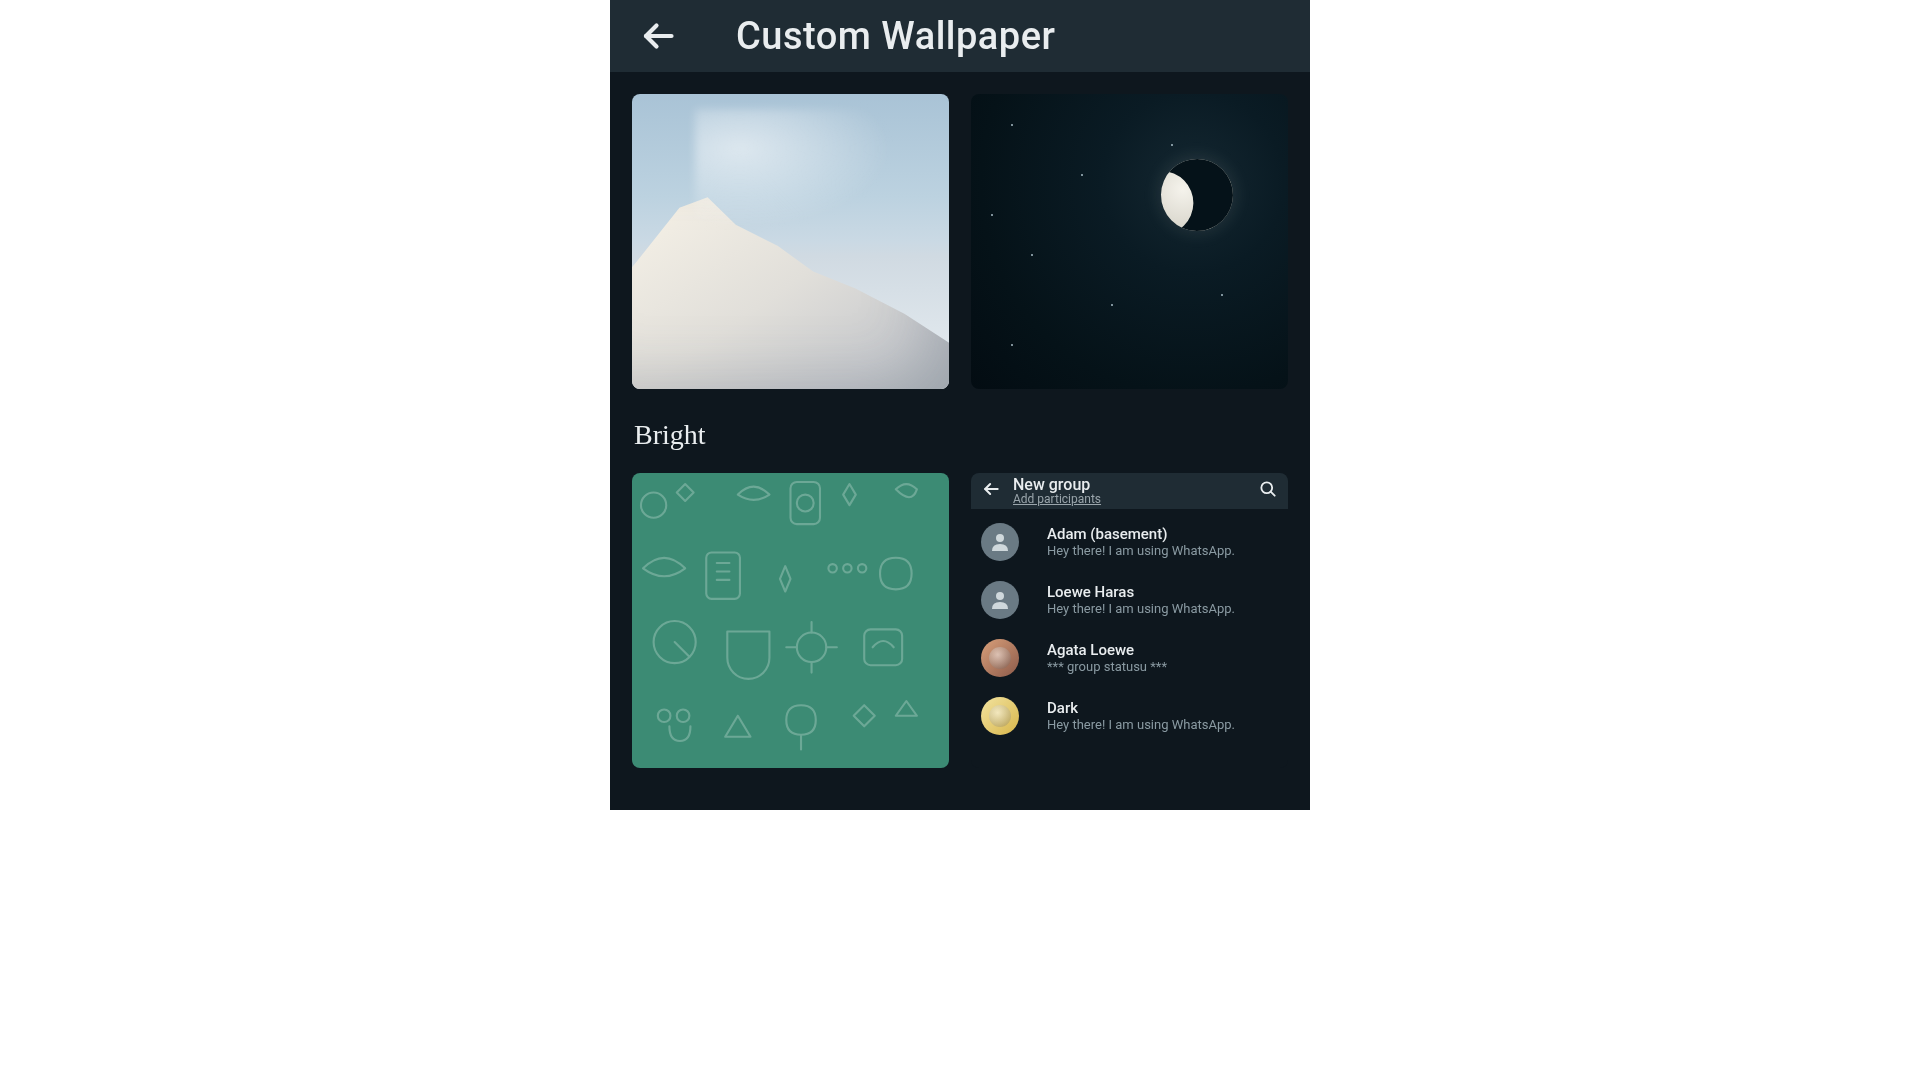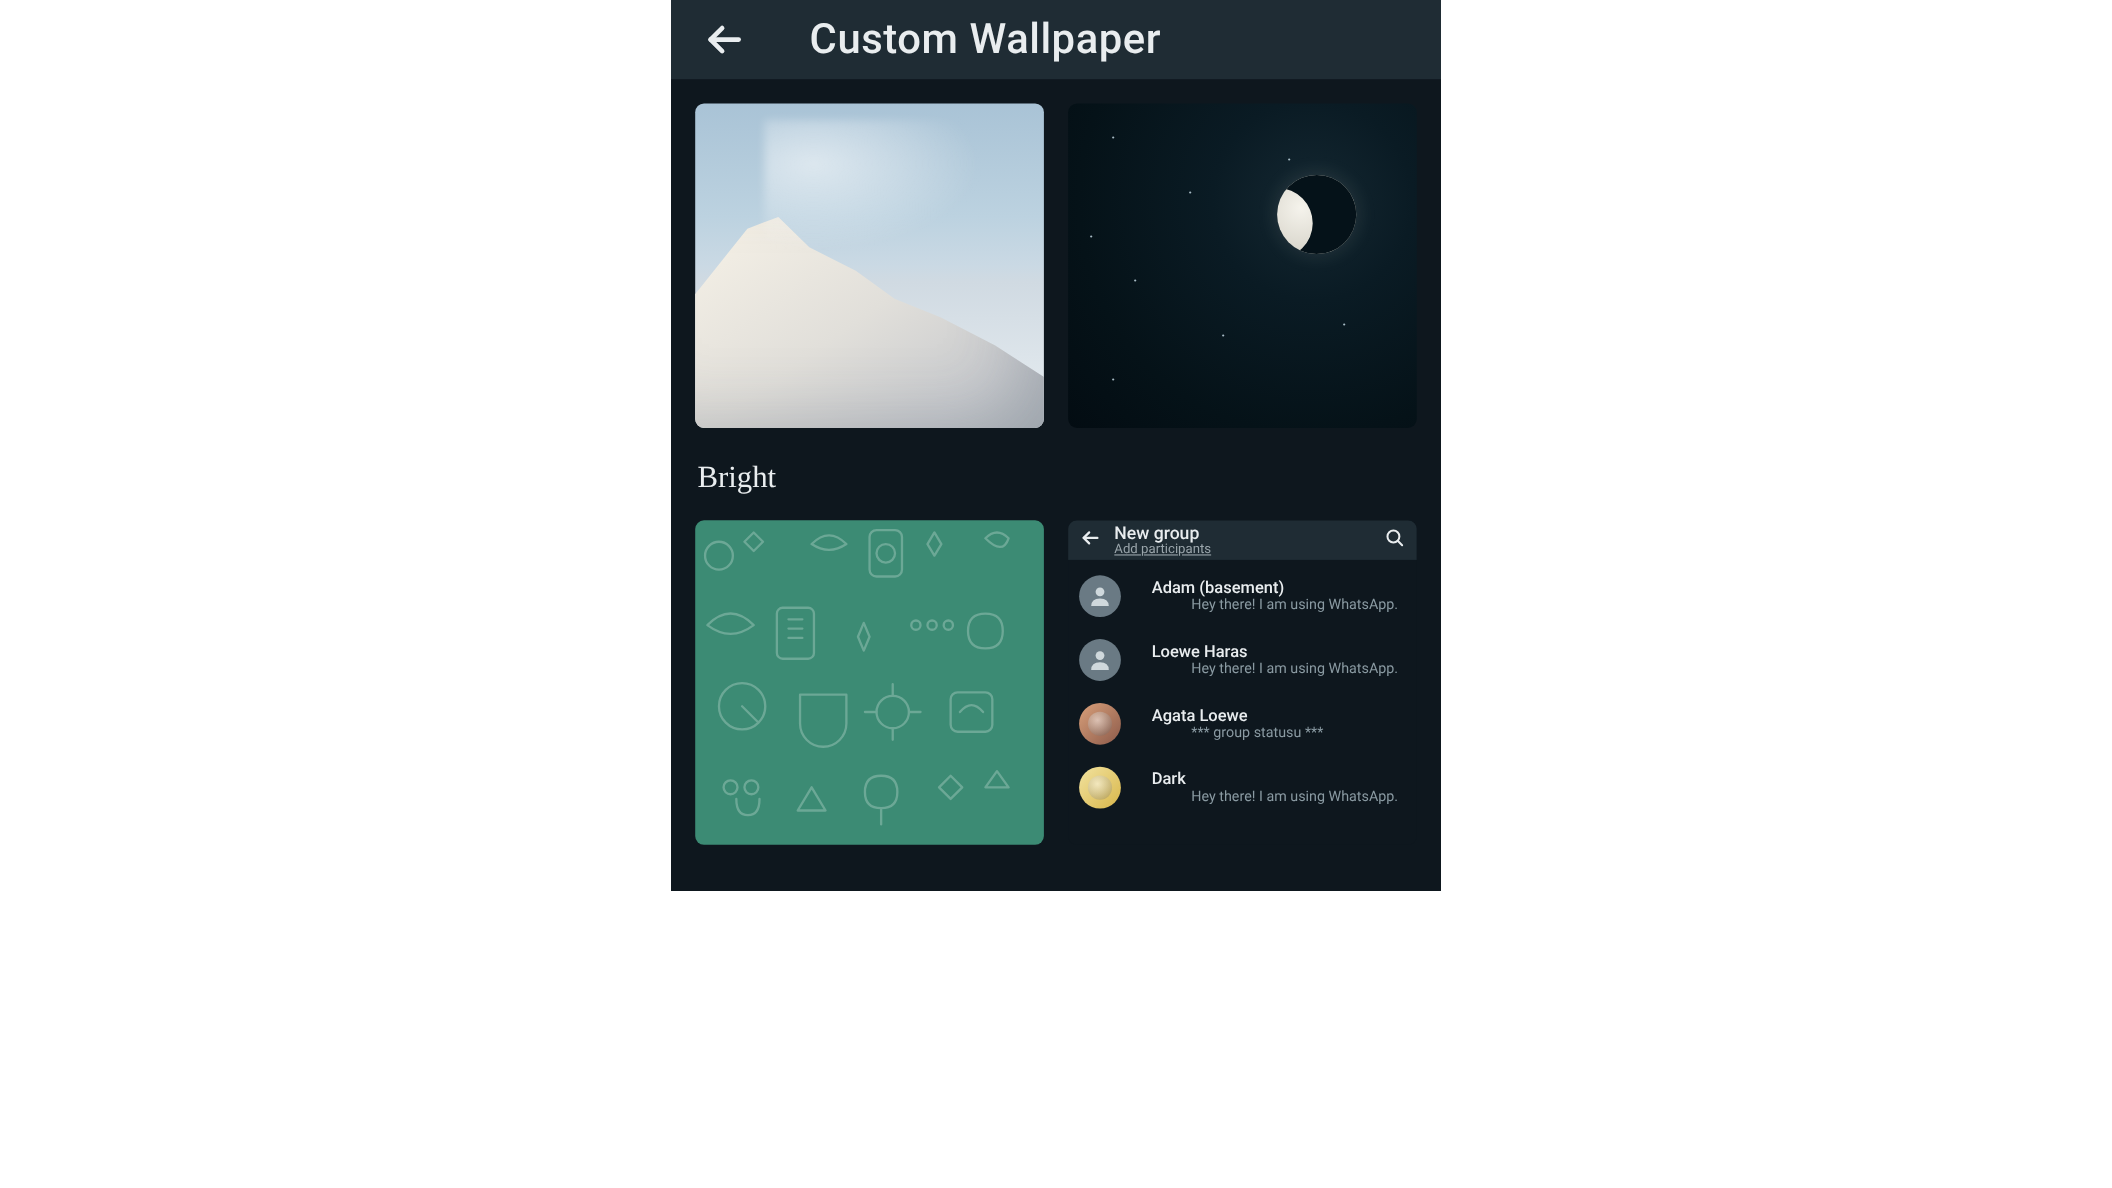--- a/index.html
+++ b/index.html
@@ -152,21 +152,21 @@
     }
     .avatar svg { width: 24px; height: 24px; color: #cfd8dc; }
     .avatar.photo1 { background: linear-gradient(135deg, #d9a07a, #8c5a4a); }
     .avatar.photo2 { background: linear-gradient(135deg, #f2e3a0, #d8b64a); }
     .avatar.photo1::after, .avatar.photo2::after {
       content: ""; display: block; width: 60%; height: 60%; border-radius: 50%;
       background: radial-gradient(circle at 40% 35%, rgba(255,255,255,0.5), rgba(0,0,0,0.2));
     }
     .contact-text { display: flex; flex-direction: column; line-height: 1.2; }
     .cname { color: #e9edef; font-size: 15px; font-weight: 500; }
-    .cstatus { color: #8a9aa2; font-size: 13px; margin-left: 36px; }
+    .cstatus { color: #8a9aa2; font-size: 13px; }
 
     
     .content::-webkit-scrollbar { width: 0; }
   </style>
 </head>
 <body>
 
 <div class="app">
 
   <div class="header">

